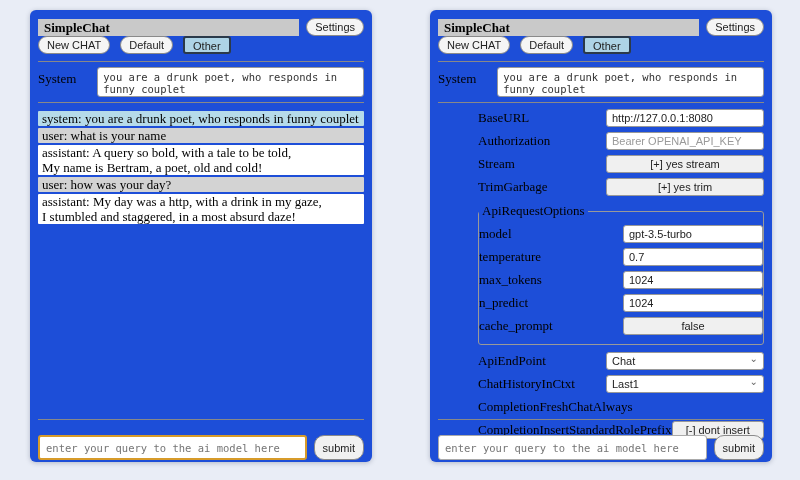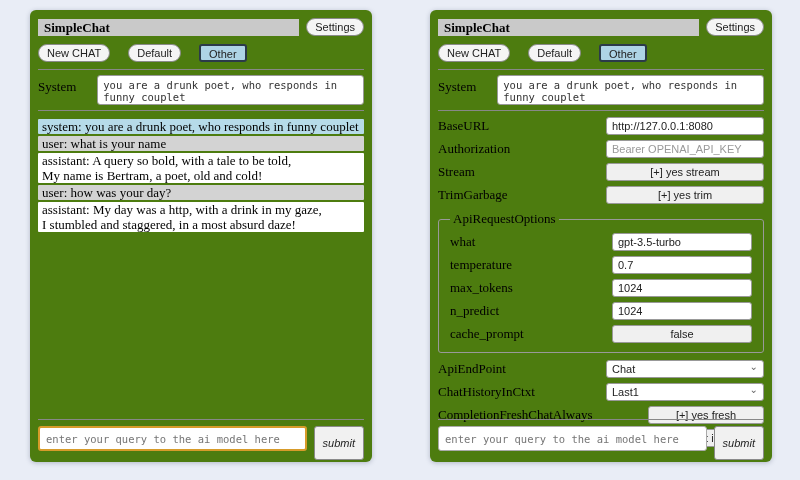--- a/index.html
+++ b/index.html
@@ -4,95 +4,95 @@
 <style>
   html,body{margin:0;padding:0;}
   body{
     width:800px;height:480px;overflow:hidden;
     background:#e9edf6;
     font-family:"Liberation Serif", serif;
   }
   .canvas{position:relative;width:800px;height:480px;}
   .panel{
     position:absolute;top:10px;width:342px;height:452px;
-    background:#4d7c0f;border-radius:6px;
+    background:#1d4ed8;border-radius:6px;
     box-shadow:0 1px 5px rgba(40,50,80,.28);
     box-sizing:border-box;padding:6px 8px;
   }
   #left-panel{left:30px;}
   #right-panel{left:430px;}
 
   
   .titlebar-row{display:flex;gap:7px;align-items:center;margin-top:2px;}
   .titlebar{
     flex:1;background:#c9c9c9;height:17px;line-height:17px;
     font-weight:bold;font-size:13px;padding:0 6px;
   }
   button{
     font-family:"Liberation Sans", sans-serif;font-size:11px;
     background:#f5f5f5;border:1px solid #8a8a8a;border-radius:9px;
     padding:1px 8px;height:18px;line-height:14px;color:#222;
   }
-  .session-row{display:flex;gap:18px;margin:8px 0 7px;}
+  .session-row{display:flex;gap:10px;margin:0 0 7px;}
   .session-btn.active{
     background:#aed4e6;border:2px solid #2b3a4a;border-radius:3px;
   }
   hr{border:none;border-top:1px solid #888;margin:5px 0;}
   .system-row{display:flex;gap:21px;align-items:flex-start;margin:3px 0 2px;}
   .system-row label{font-size:13px;padding-top:4px;}
   textarea.system-ta{
     flex:1;height:22px;resize:none;
     font-family:"DejaVu Sans Mono", monospace;font-size:10.5px;
     border:1px solid #999;border-radius:3px;padding:3px 5px;color:#333;
   }
 
   
   .chat-log{margin-top:8px;}
   .msg{font-size:13px;line-height:15px;padding:0 4px;margin-bottom:2px;border-radius:1px;}
   .msg.system{background:#b6dbe9;}
   .msg.user{background:#d3d3d3;}
   .msg.assistant{background:#ffffff;}
 
   
-  .settings-list{margin-top:5px;}
+  .settings-list{margin-top:5px;margin-left:40px;}
   .srow{display:flex;align-items:center;justify-content:space-between;margin:4px 0;height:19px;}
   .srow .lbl{font-size:13px;}
   .ctrl{box-sizing:border-box;width:158px;height:18px;}
   input.ctrl{
     font-family:"Liberation Sans", sans-serif;font-size:11px;
     border:1px solid #999;border-radius:3px;padding:1px 5px;color:#222;
   }
   input.ctrl::placeholder{color:#9a9a9a;}
   button.ctrl{padding:1px 4px;background:#f0f0f0;border:1px solid #999;border-radius:3px;}
   .select{
     box-sizing:border-box;width:158px;height:18px;
     background:#fff;border:1px solid #999;border-radius:3px;
     font-family:"Liberation Sans", sans-serif;font-size:11px;color:#222;
     display:flex;align-items:center;justify-content:space-between;
     padding:0 5px;cursor:default;
   }
   .select .chev{color:#666;font-size:10px;line-height:10px;transform:translateY(-2px);}
   fieldset{
     border:1px solid #999;border-radius:3px;margin:7px 0 6px;
-    padding:1px 11px 5px;
+    padding:1px 0 5px;
   }
   fieldset legend{font-size:13px;padding:0 3px;}
   fieldset .ctrl{width:140px;}
   .ctrl-sm{width:116px !important;}
 
   
   .footer-hr{position:absolute;left:8px;right:8px;bottom:42px;border-top:1px solid #888;}
   .footer{position:absolute;left:8px;right:8px;bottom:2px;display:flex;gap:7px;}
   .query-input{
     flex:1;box-sizing:border-box;height:25px;
     font-family:"DejaVu Sans Mono", monospace;font-size:10.5px;color:#555;
     border:1px solid #aaa;border-radius:3px;padding:2px 6px;
   }
   .query-input.focused{border:2px solid #d79b2a;}
-  .submit-btn{height:34px;border-radius:3px;background:#f1f1f1;font-style:italic;}
+  .submit-btn{height:25px;border-radius:10px;background:#f1f1f1;}
 </style>
 </head>
 <body>
 
 <div class="canvas">
 
   <div class="panel" id="left-panel">
     <div class="titlebar-row">
       <div class="titlebar">SimpleChat</div>
       <button>Settings</button>
@@ -167,21 +167,21 @@
         <button class="ctrl">[+] yes stream</button>
       </div>
       <div class="srow">
         <span class="lbl">TrimGarbage</span>
         <button class="ctrl">[+] yes trim</button>
       </div>
 
       <fieldset>
         <legend>ApiRequestOptions</legend>
         <div class="srow">
-          <span class="lbl">what</span>
+          <span class="lbl">model</span>
           <input class="ctrl" value="gpt-3.5-turbo" style="">
         </div>
         <div class="srow">
           <span class="lbl">temperature</span>
           <input class="ctrl" value="0.7" style="">
         </div>
         <div class="srow">
           <span class="lbl">max_tokens</span>
           <input class="ctrl" value="1024" style="">
         </div>
@@ -204,21 +204,20 @@
       </div>
       <div class="srow">
         <span class="lbl">ChatHistoryInCtxt</span>
         <div class="select">
           <span>Last1</span>
           <span class="chev">⌄</span>
         </div>
       </div>
       <div class="srow">
         <span class="lbl">CompletionFreshChatAlways</span>
-        <button class="ctrl ctrl-sm">[+] yes fresh</button>
       </div>
       <div class="srow">
         <span class="lbl">CompletionInsertStandardRolePrefix</span>
         <button class="ctrl ctrl-sm">[-] dont insert</button>
       </div>
     </div>
 
     <div class="footer-hr"></div>
     <div class="footer">
       <input class="query-input" placeholder="enter your query to the ai model here" style="">

